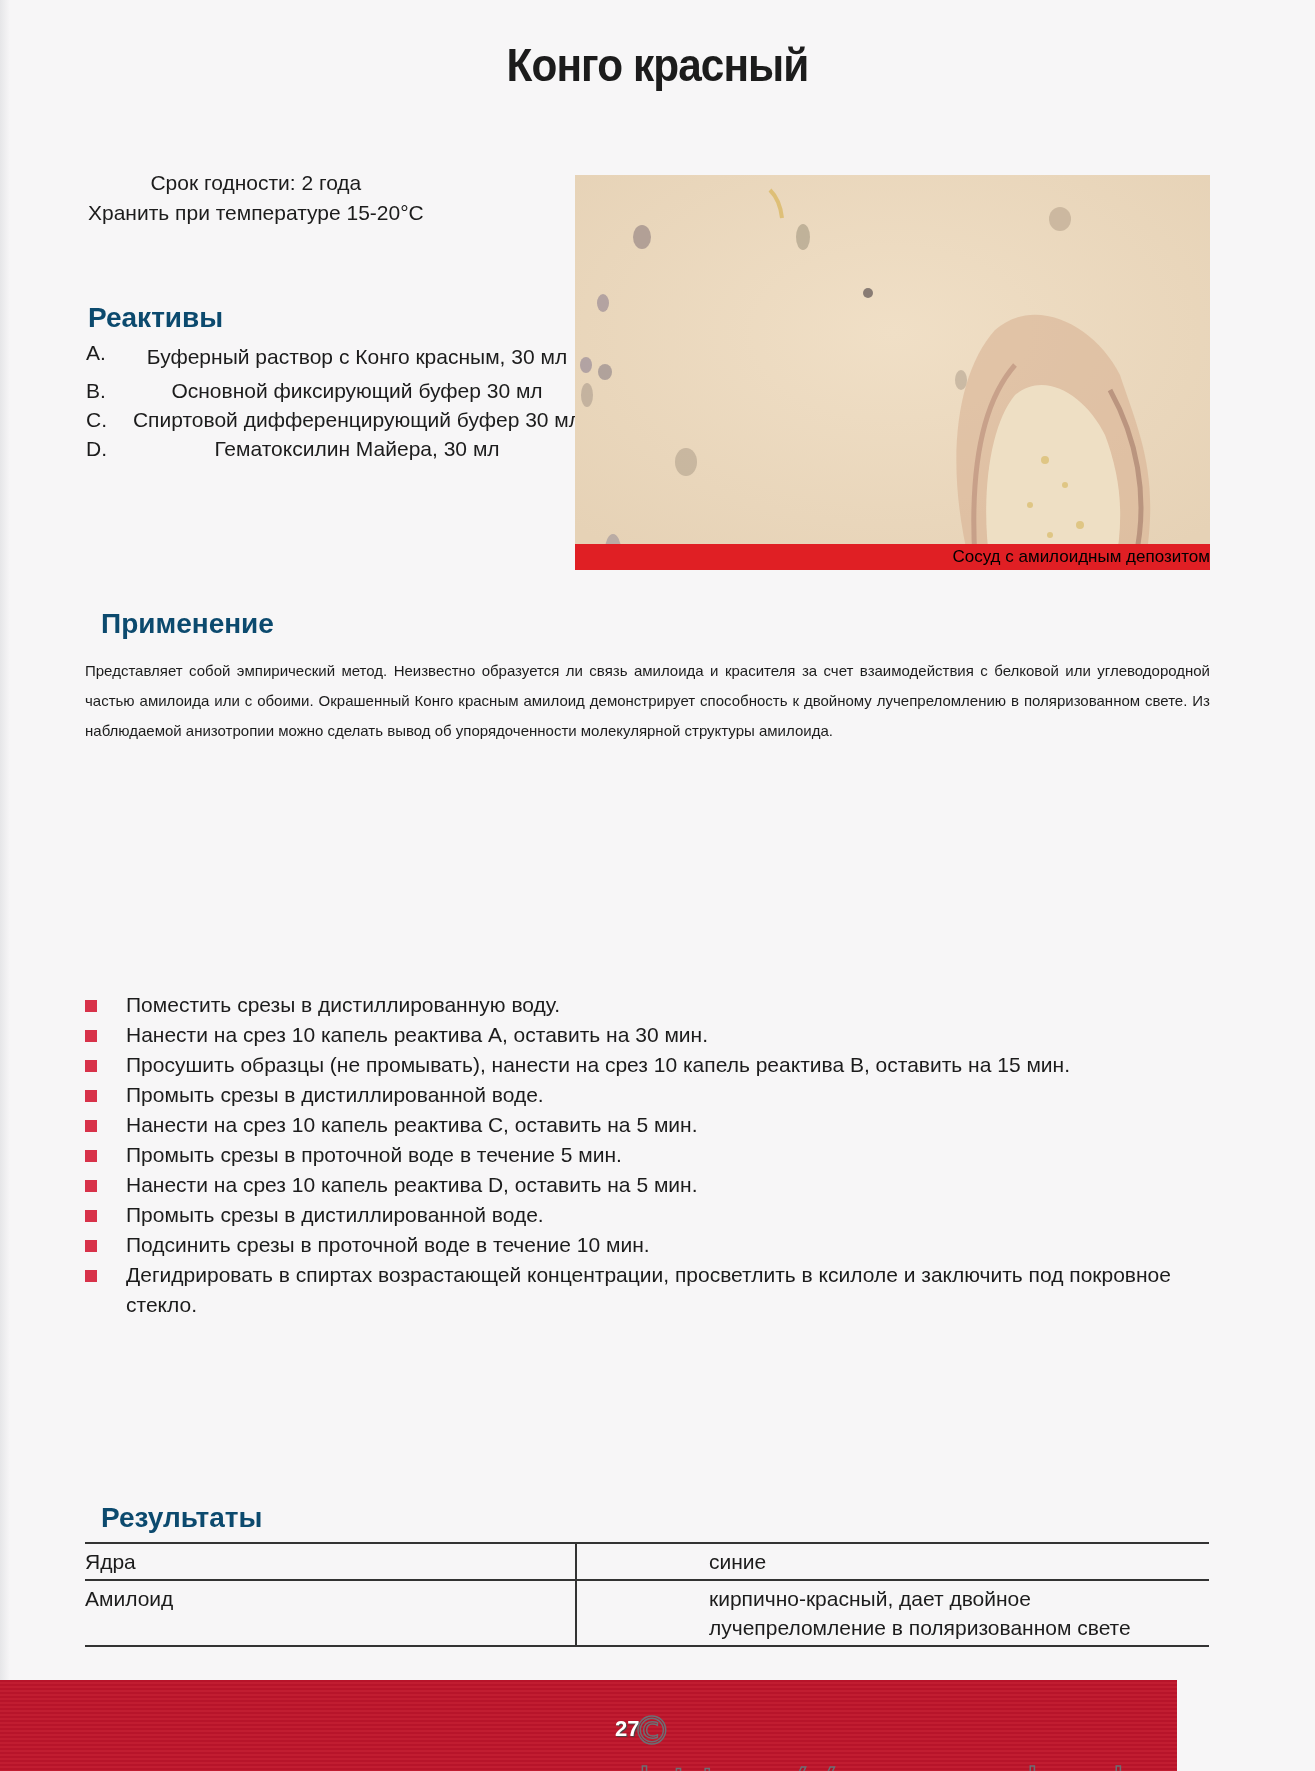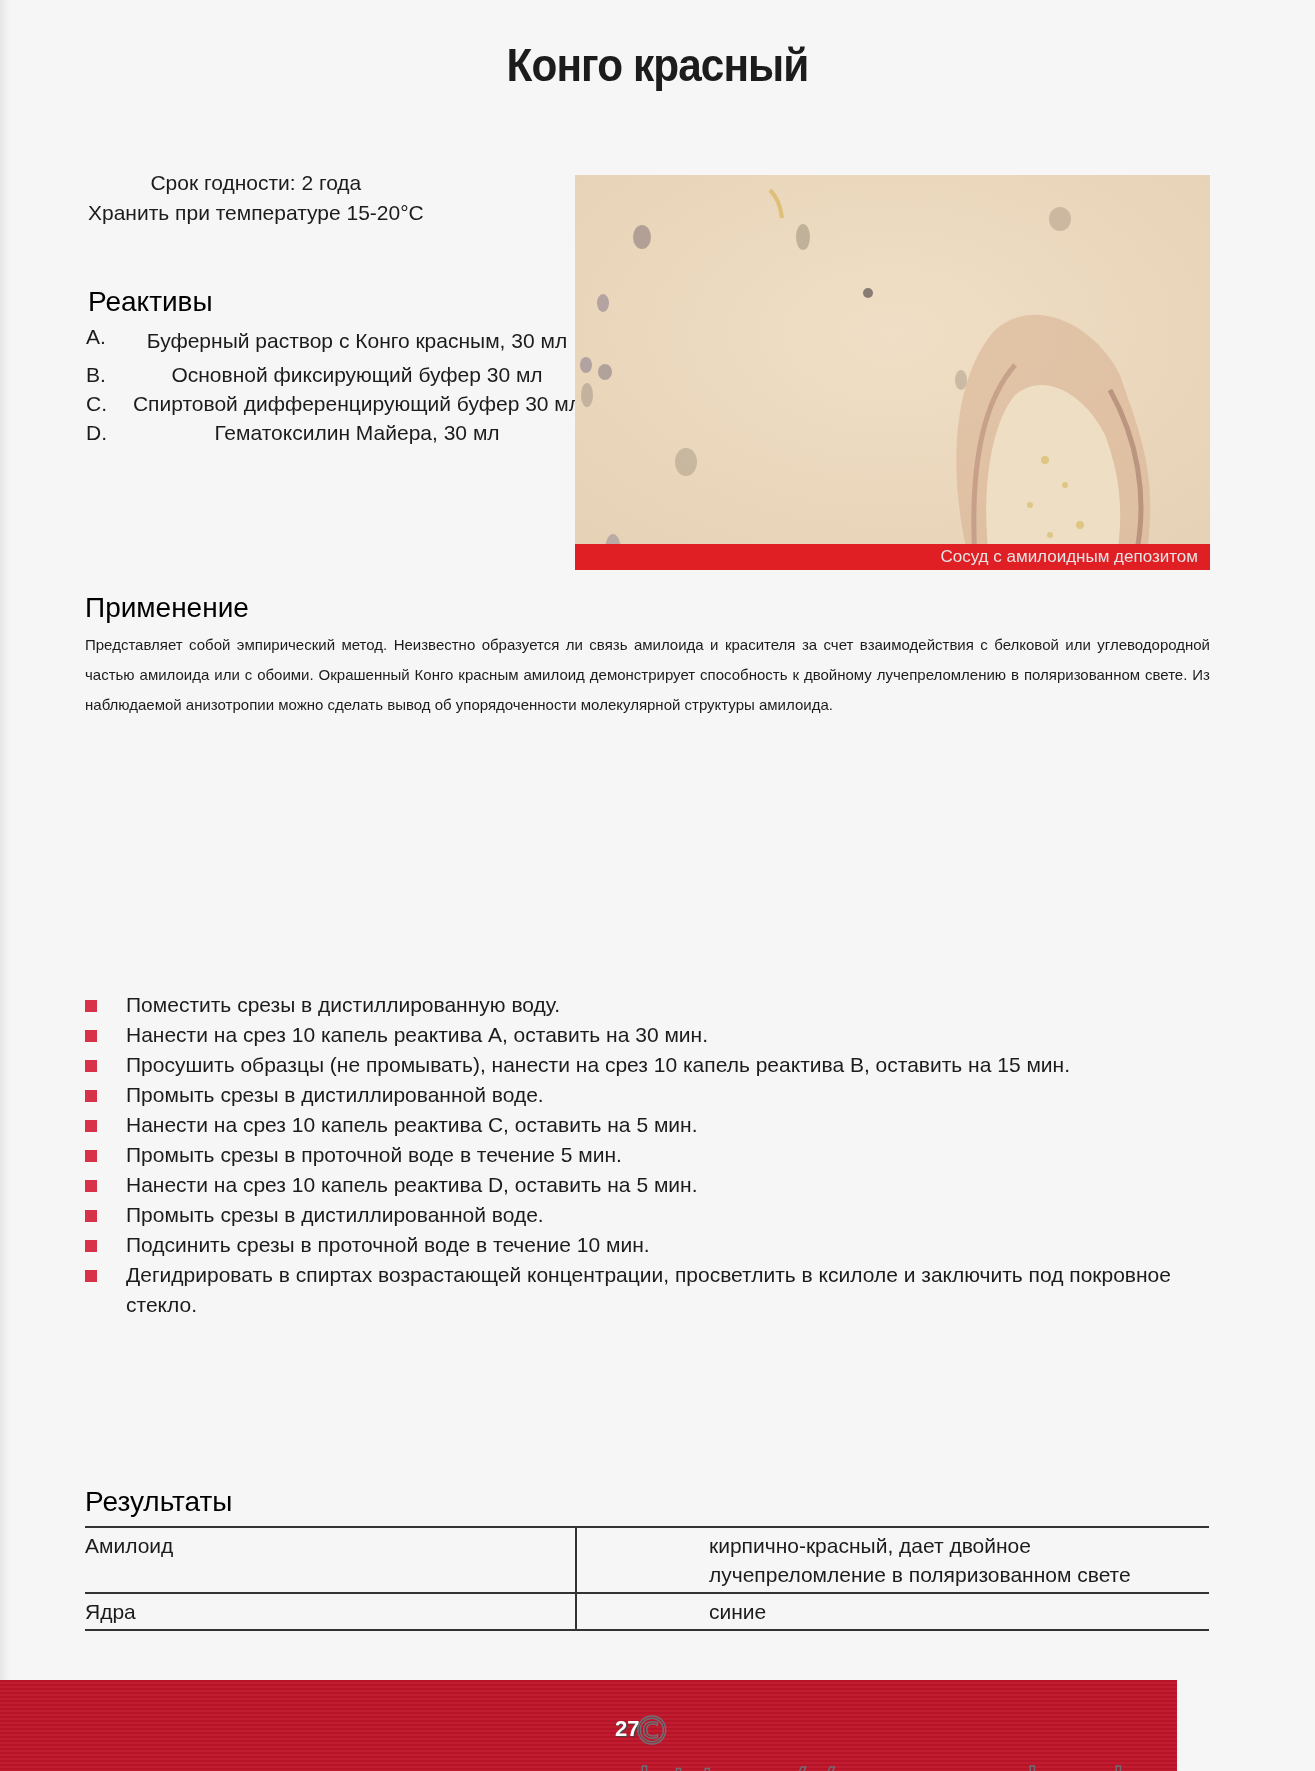--- a/index.html
+++ b/index.html
@@ -13,42 +13,42 @@
       position: absolute; left: 0; top: 0; width: 10px; height: 1680px;
       background: linear-gradient(to right, #e6e6e8, #f7f6f7);
     }
     .title {
       position: absolute; left: 0; right: 0; top: 38px; text-align: center;
       font-size: 46px; font-weight: bold; letter-spacing: -1px;
       transform: scaleX(0.92);
     }
     .storage { position: absolute; left: 88px; top: 168px; font-size: 21px; line-height: 30px; text-align: center; }
     h2 {
-      margin: 0; font-size: 28px; font-weight: normal; color: #000000;
+      margin: 16px; font-size: 28px; font-weight: bold; color: #0c4a6e;
     }
     .reagents { position: absolute; left: 86px; top: 286px; width: 500px; }
     .reagents h2 { margin-left: 2px; margin-bottom: 4px; }
     .reagent { display: flex; font-size: 21px; line-height: 29px; }
     .reagent .letter { width: 42px; flex: none; }
     .reagent .text { flex: 1; text-align: center; }
     .reagent.first .text { line-height: 38px; }
 
     .photo {
       position: absolute; left: 575px; top: 175px; width: 635px; height: 395px;
       overflow: hidden;
       background: #ecd9bf;
     }
     .photo svg { position: absolute; left: 0; top: 0; }
     .photo-caption-bar {
       position: absolute; left: 0; right: 0; bottom: 0; height: 26px;
       background: #e01f24;
       text-align: right;
     }
     .photo-caption {
-      color: #e5e5e5; font-size: 17px; line-height: 26px; padding-right: 12px;
+      color: #000000; font-size: 17px; line-height: 26px; 
     }
 
     .usage { position: absolute; left: 85px; top: 592px; width: 1125px; }
     .usage p {
       margin: 6px 0 0 0; font-size: 15px; line-height: 30px; text-align: justify;
     }
 
     .method { position: absolute; left: 85px; top: 984px; width: 1140px; }
     .method ul { list-style: none; margin: 6px 0 0 0; padding: 0; }
     .method li { position: relative; padding-left: 41px; font-size: 21px; line-height: 30px; }
@@ -168,26 +168,26 @@
     <li><span class="bullet"></span><span>Подсинить срезы в проточной воде в течение 10 мин.</span></li>
     <li><span class="bullet"></span><span>Дегидрировать в спиртах возрастающей концентрации,  просветлить в ксилоле и заключить под покровное стекло.</span></li>
   </ul>
 </div>
 
 <div class="results">
   <h2>Результаты</h2>
   <table>
     <tbody>
         <tr>
+      <td class="label">Ядра</td>
+      <td class="value">синие</td>
+    </tr>
+    <tr>
       <td class="label">Амилоид</td>
       <td class="value">кирпично-красный, дает двойное лучепреломление в поляризованном свете</td>
-    </tr>
-    <tr>
-      <td class="label">Ядра</td>
-      <td class="value">синие</td>
     </tr>
   </tbody>
     </table>
 </div>
 
 <div class="footer">
   <span class="page-number">27</span>
   <span class="watermark">© http://www.sudmed.ru</span>
 </div>
 

